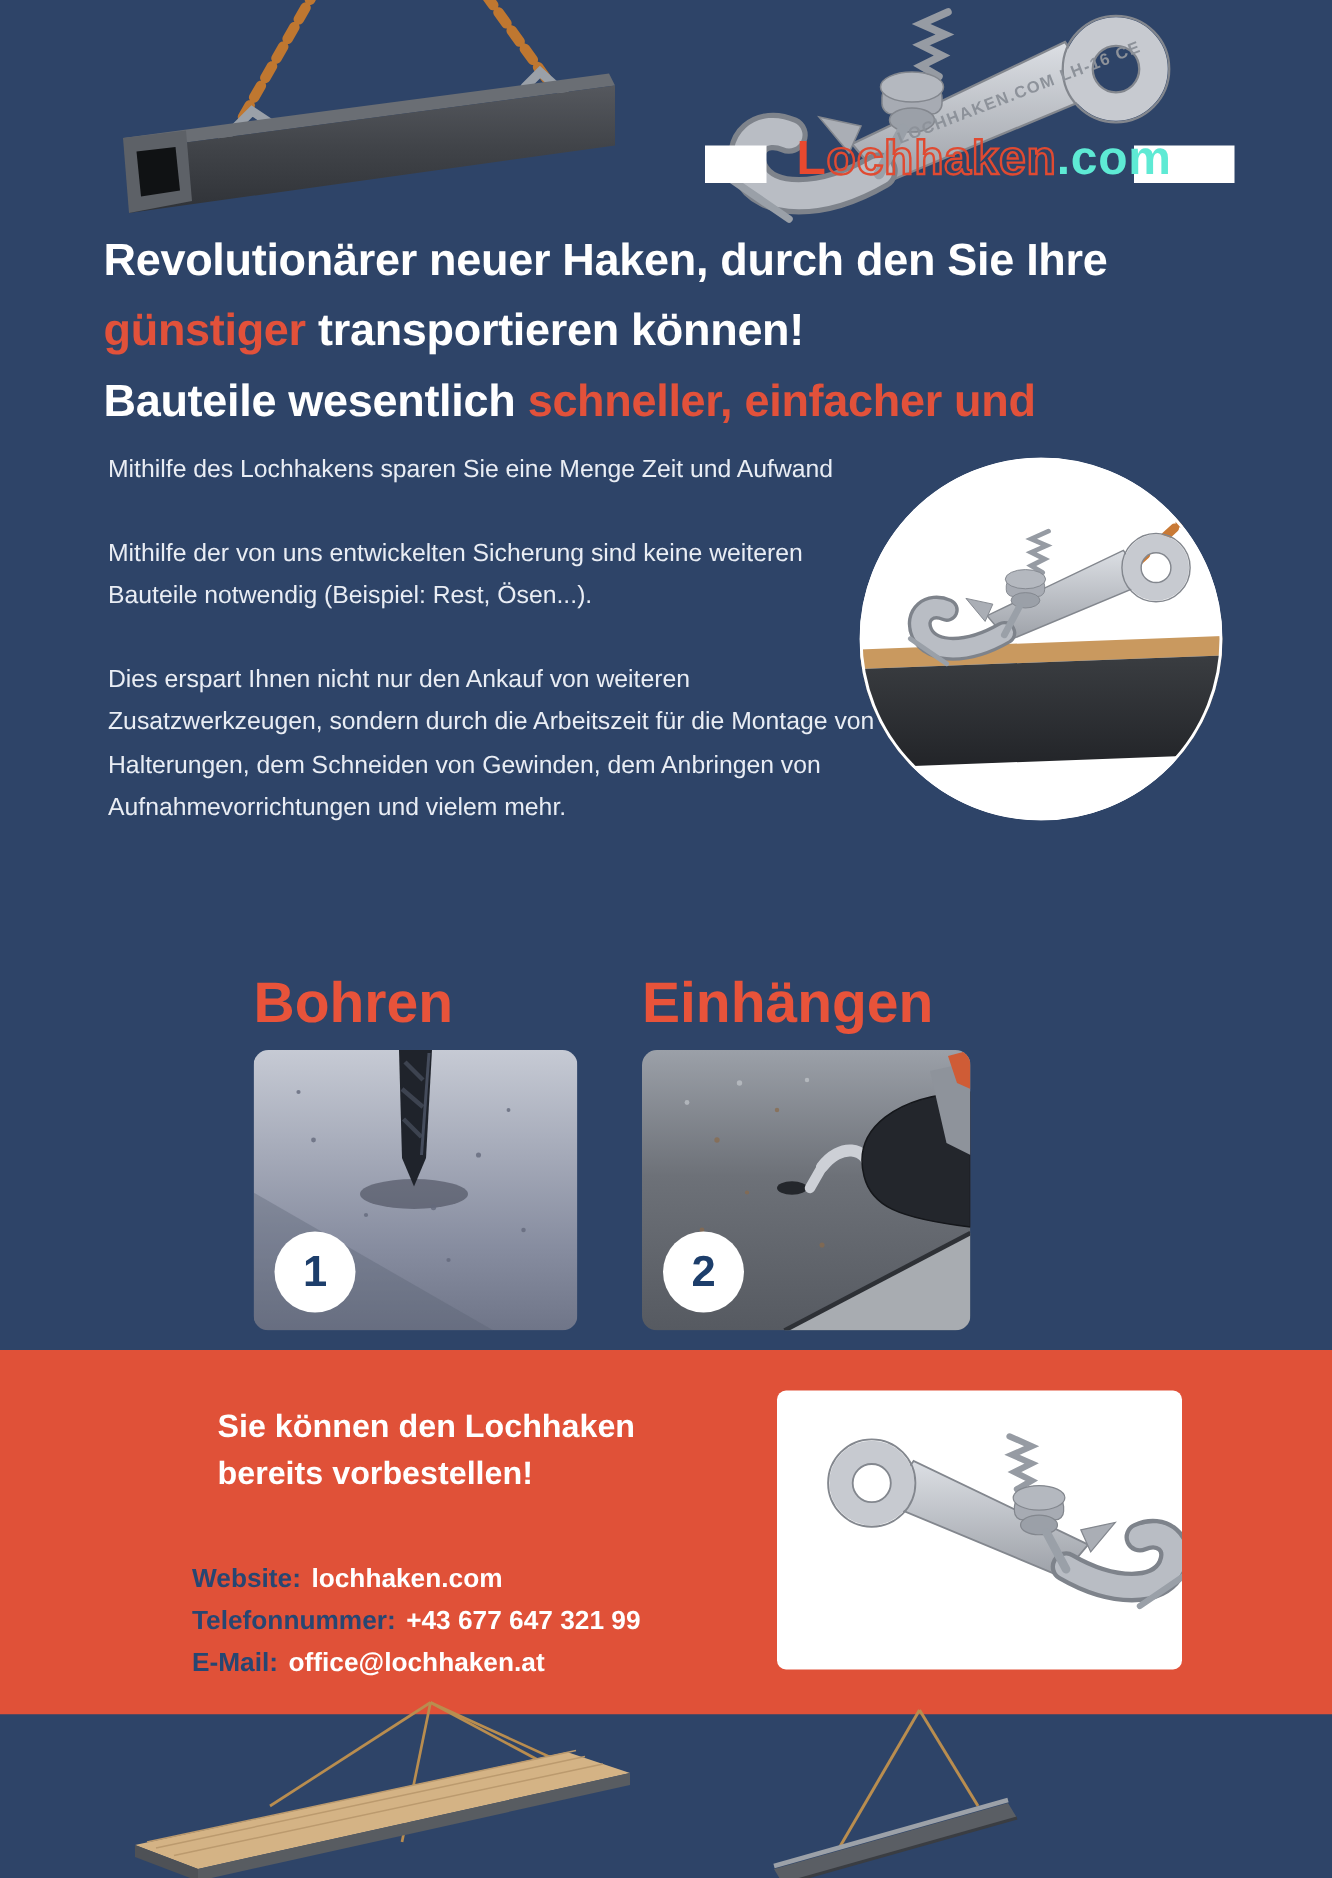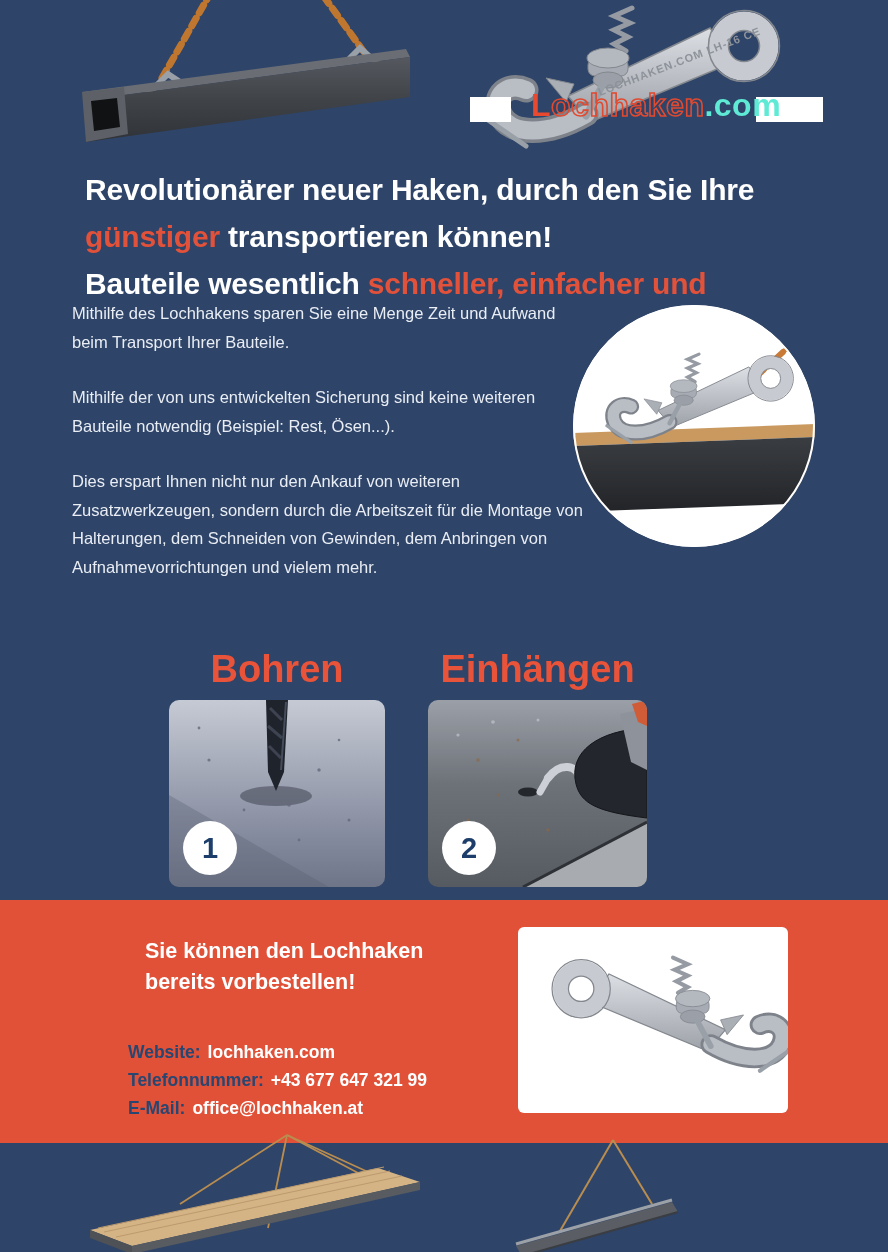--- a/index.html
+++ b/index.html
@@ -15,35 +15,35 @@
   .logo-bar.left{left:470px;width:41px;}
   .logo-bar.right{left:756px;width:67px;}
   .logo-text{
     position:absolute;left:531px;top:88px;height:34px;
     font-size:32px;font-weight:700;letter-spacing:.5px;white-space:nowrap;line-height:34px;
   }
   .logo-text .l-solid{color:#e8492f;}
   .logo-text .l-outline{color:transparent;-webkit-text-stroke:1.6px #e04a31;}
   .logo-text .l-tld{color:#5eead4;}
   .headline{
-    position:absolute;left:69px;top:150px;margin:16px;
+    position:absolute;left:69px;top:150px;margin:0;
     font-size:30px;font-weight:700;line-height:47px;letter-spacing:-.2px;color:#ffffff;
   }
   .headline .hl-line{display:block;white-space:nowrap;}
   .headline .o{color:#e2513a;}
   .headline .w{color:#ffffff;}
   .paras{position:absolute;left:72px;top:299px;color:#e9edf4;font-size:16.5px;}
   .paras p{margin:0 0 27px 0;}
   .paras .line{display:block;line-height:28.5px;white-space:nowrap;}
   .circle-photo{
     position:absolute;left:573px;top:305px;width:242px;height:242px;border-radius:50%;
   }
   .step-label{
     position:absolute;top:648px;font-size:38px;font-weight:700;color:#e8533a;
-    text-align:center;white-space:nowrap;
+    white-space:nowrap;
   }
   .step-label.s1{left:169px;width:216px;}
   .step-label.s2{left:428px;width:219px;}
   .photo{position:absolute;top:700px;height:187px;border-radius:10px;overflow:hidden;}
   .photo.p1{left:169px;width:216px;}
   .photo.p2{left:428px;width:219px;}
   .badge{
     position:absolute;left:14px;bottom:12px;width:54px;height:54px;border-radius:50%;
     background:#ffffff;display:flex;align-items:center;justify-content:center;
   }
@@ -123,21 +123,20 @@
 
   <h1 class="headline">
     <span class="hl-line"><span class="w">Revolutionärer neuer Haken, durch den Sie Ihre</span></span>
     <span class="hl-line"><span class="o">günstiger </span><span class="w">transportieren können!</span></span>
     <span class="hl-line"><span class="w">Bauteile wesentlich </span><span class="o">schneller, einfacher und</span></span>
   </h1>
 
   <div class="paras">
     <p>
       <span class="line">Mithilfe des Lochhakens sparen Sie eine Menge Zeit und Aufwand</span>
-      <span class="line">beim Transport Ihrer Bauteile.</span>
     </p>
     <p>
       <span class="line">Mithilfe der von uns entwickelten Sicherung sind keine weiteren</span>
       <span class="line">Bauteile notwendig (Beispiel: Rest, Ösen...).</span>
     </p>
     <p>
       <span class="line">Dies erspart Ihnen nicht nur den Ankauf von weiteren</span>
       <span class="line">Zusatzwerkzeugen, sondern durch die Arbeitszeit für die Montage von</span>
       <span class="line">Halterungen, dem Schneiden von Gewinden, dem Anbringen von</span>
       <span class="line">Aufnahmevorrichtungen und vielem mehr.</span>

